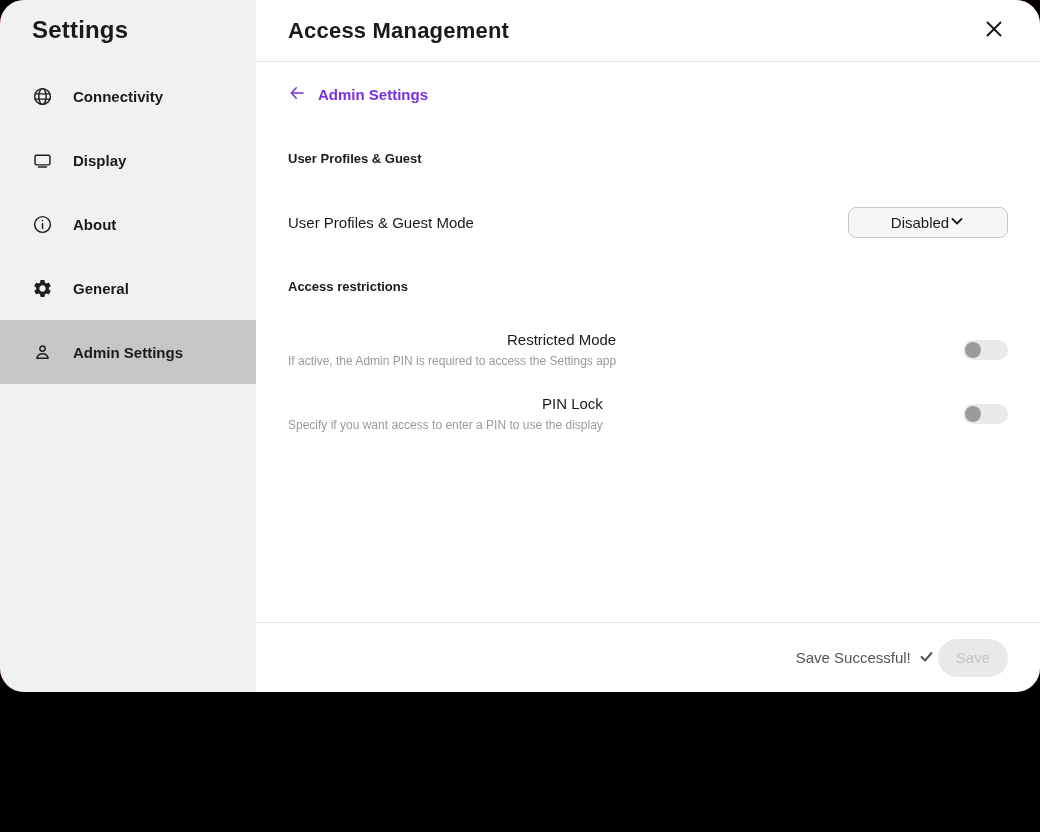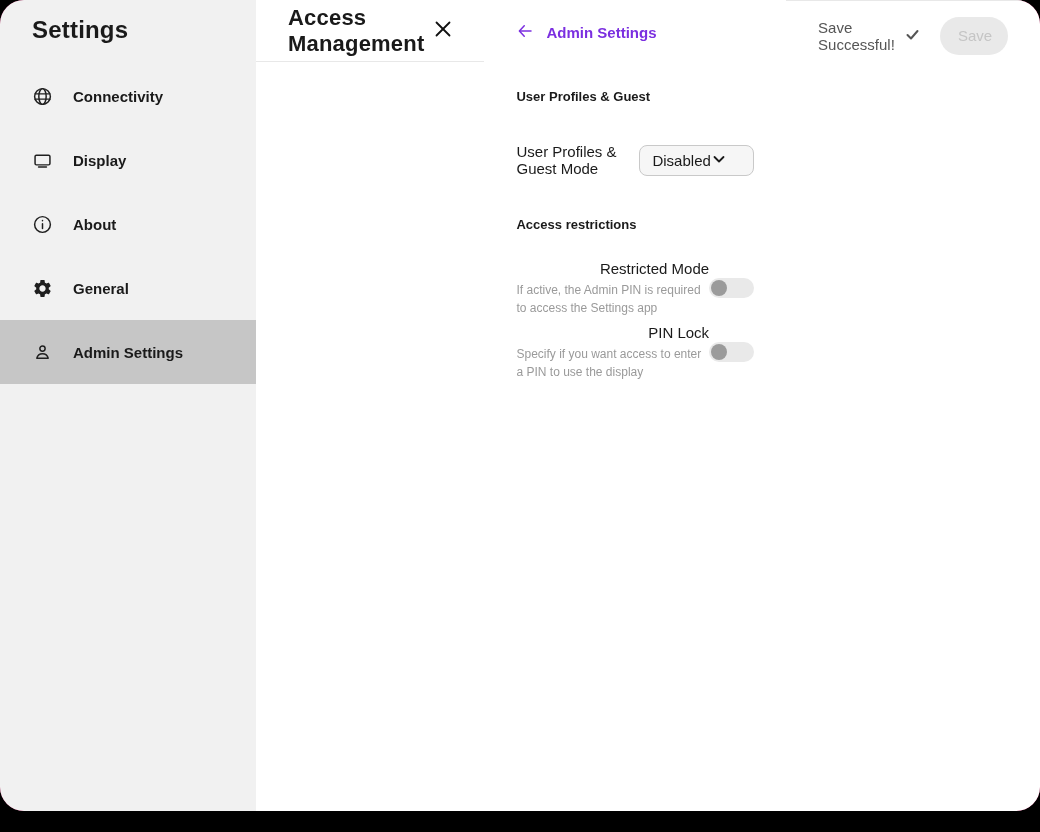--- a/index.html
+++ b/index.html
@@ -1,20 +1,20 @@
 <!DOCTYPE html>
 <html><head>
 <meta charset="utf-8">
 <style>
   * { margin: 0; padding: 0; box-sizing: border-box; }
   html, body { width: 1040px; height: 832px; background: #000; }
   body { font-family: "Liberation Sans", "DejaVu Sans", sans-serif; color: #1a1a1a; }
 
   .window {
-    width: 1040px; height: 811px;
+    width: 1040px; height: 692px;
     border-radius: 24px;
     overflow: hidden;
     display: flex;
     background: #be185d;
   }
 
   
   .sidebar {
     width: 256px; flex: 0 0 256px;
     background: #f1f1f1;
@@ -35,21 +35,21 @@
     font-size: 15px; font-weight: 600;
   }
   .nav-item.selected { background: #c6c6c6; }
   .nav-icon { width: 21px; height: 21px; display: flex; align-items: center; justify-content: center; }
   .nav-icon svg { width: 21px; height: 21px; stroke: #1f1f1f; fill: none; stroke-width: 1.7; stroke-linecap: round; stroke-linejoin: round; }
   .nav-icon svg .filled { fill: #1f1f1f; stroke: none; }
 
   
   .main {
     flex: 1;
-    display: flex; flex-direction: row;
+    display: flex; flex-direction: column;
     background: #fff;
     min-width: 0;
   }
   .panel-header {
     height: 62px; flex: 0 0 62px;
     display: flex; align-items: center; justify-content: space-between;
     padding: 0 32px;
     border-bottom: 1px solid #e8e8e8;
   }
   .panel-title { font-size: 22px; font-weight: 700; letter-spacing: 0.2px; }
@@ -76,21 +76,21 @@
   .setting-row { justify-content: space-between; }
   .setting-label { font-size: 15px; font-weight: 400; }
   .setting-text .setting-label { display: block; margin-bottom: 3px; text-align: right; }
   .setting-desc { font-size: 12px; color: #9a9a9a; }
 
   .select-control {
     width: 160px; height: 31px;
     background: #f6f6f6;
     border: 1px solid #c9c9c9;
     border-radius: 8px;
-    display: flex; align-items: center; justify-content: flex-start;
+    display: flex; align-items: center; justify-content: center;
     padding: 0 12px;
     font-size: 15px;
     cursor: pointer;
   }
   .select-control svg { width: 16px; height: 16px; stroke: #1a1a1a; stroke-width: 1.8; fill: none; stroke-linecap: round; stroke-linejoin: round; }
 
   .toggle {
     width: 45px; height: 20px; flex: 0 0 45px;
     background: #e9e9e9; border-radius: 10px;
     position: relative; cursor: pointer; border: none;
@@ -98,22 +98,22 @@
   .toggle .knob {
     position: absolute; top: 2px; left: 2px;
     width: 16px; height: 16px; border-radius: 50%;
     background: #9b9b9b;
   }
 
   
   .panel-footer {
     height: 70px; flex: 0 0 70px;
     border-top: 1px solid #e8e8e8;
-    display: flex; align-items: center; 
-    gap: 20px;
+    display: flex; align-items: center; justify-content: flex-end;
+    gap: 4px;
     padding: 0 32px;
   }
   .save-status {
     display: flex; align-items: center; gap: 8px;
     font-size: 15px; color: #555;
   }
   .save-status svg { width: 15px; height: 15px; stroke: #555; stroke-width: 2; fill: none; stroke-linecap: round; stroke-linejoin: round; }
   .save-btn {
     min-width: 68px; height: 38px;
     border-radius: 19px; border: none;

